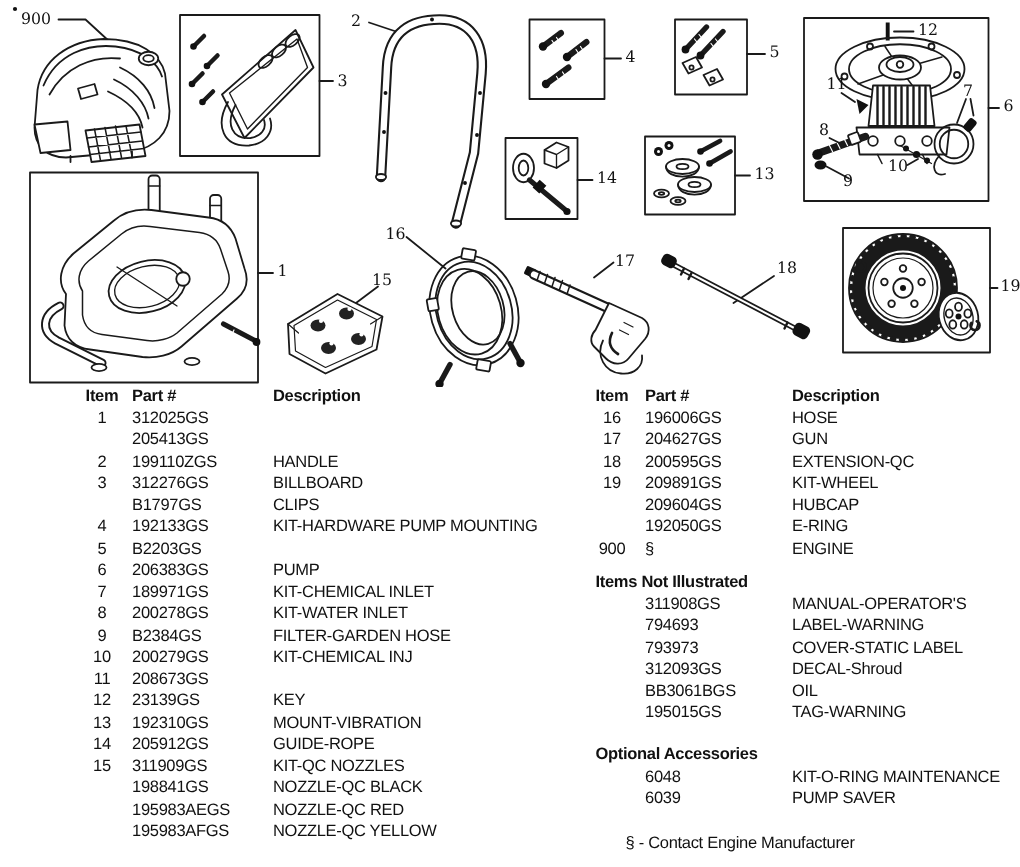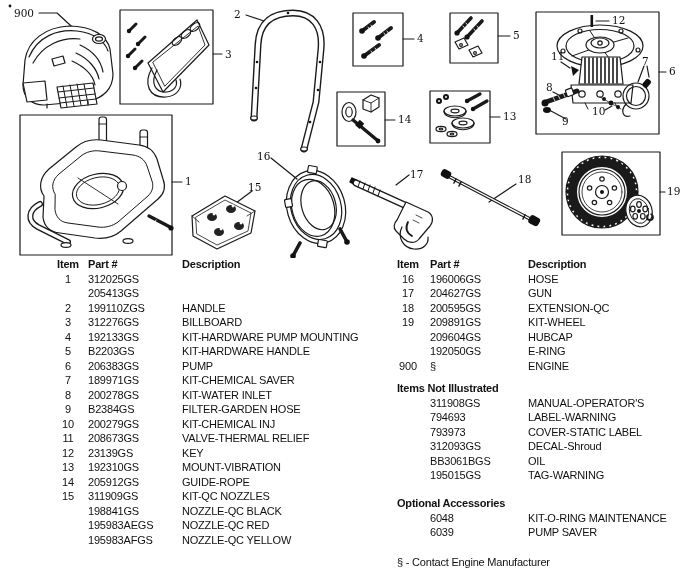--- a/index.html
+++ b/index.html
@@ -10,21 +10,21 @@
   .ptable{position:absolute;font-size:11px;letter-spacing:-0.2px;white-space:nowrap;}
   .prow{display:flex;height:14.5px;line-height:14.5px;}
   .hdr{font-weight:bold;justify-content:center;}
   .lt .c-item{width:40px;text-align:center;}
   .lt .c-part{width:94px;}
   .lt .c-desc{width:180px;}
   .rt .c-item{width:44px;text-align:center;}
   .rt .c-part{width:98px;}
   .rt .c-desc{width:154px;}
   .subtitle{font-weight:bold;height:14.5px;line-height:14.5px;padding-left:11px;}
-  .footnote{position:absolute;font-size:11px;letter-spacing:-0.2px;}
+  .footnote{position:absolute;font-size:11px;letter-spacing:-0.2px;margin-left:20px;}
 </style>
 </head>
 <body>
 
 <div class="page">
 
   <svg class="diagram-svg" width="680" height="258" viewBox="0 0 680 258">
     <g stroke="#1a1a1a" fill="none" stroke-width="1.2" stroke-linecap="round" stroke-linejoin="round">
 
       <circle cx="10" cy="6" r="1.4" fill="#111" stroke="none"></circle>
@@ -357,58 +357,61 @@
         <span class="c-item">2</span>
         <span class="c-part">199110ZGS</span>
         <span class="c-desc">HANDLE</span>
       </div>
         <div class="prow">
         <span class="c-item">3</span>
         <span class="c-part">312276GS</span>
         <span class="c-desc">BILLBOARD</span>
       </div>
         <div class="prow">
+        <span class="c-item"></span>
+        <span class="c-part">B1797GS</span>
+        <span class="c-desc">CLIPS</span>
+      </div>
+        <div class="prow">
         <span class="c-item">4</span>
         <span class="c-part">192133GS</span>
         <span class="c-desc">KIT-HARDWARE PUMP MOUNTING</span>
       </div>
         <div class="prow">
         <span class="c-item">5</span>
         <span class="c-part">B2203GS</span>
-        <span class="c-desc">KIT-HARDWARE HANDLE</span>
       </div>
         <div class="prow">
         <span class="c-item">6</span>
         <span class="c-part">206383GS</span>
         <span class="c-desc">PUMP</span>
       </div>
         <div class="prow">
         <span class="c-item">7</span>
         <span class="c-part">189971GS</span>
-        <span class="c-desc">KIT-CHEMICAL SAVER</span>
+        <span class="c-desc">KIT-CHEMICAL INLET</span>
       </div>
         <div class="prow">
         <span class="c-item">8</span>
         <span class="c-part">200278GS</span>
         <span class="c-desc">KIT-WATER INLET</span>
       </div>
         <div class="prow">
         <span class="c-item">9</span>
         <span class="c-part">B2384GS</span>
         <span class="c-desc">FILTER-GARDEN HOSE</span>
       </div>
         <div class="prow">
         <span class="c-item">10</span>
         <span class="c-part">200279GS</span>
         <span class="c-desc">KIT-CHEMICAL INJ</span>
       </div>
         <div class="prow">
         <span class="c-item">11</span>
         <span class="c-part">208673GS</span>
-        <span class="c-desc">VALVE-THERMAL RELIEF</span>
       </div>
         <div class="prow">
         <span class="c-item">12</span>
         <span class="c-part">23139GS</span>
         <span class="c-desc">KEY</span>
       </div>
         <div class="prow">
         <span class="c-item">13</span>
         <span class="c-part">192310GS</span>
         <span class="c-desc">MOUNT-VIBRATION</span>

